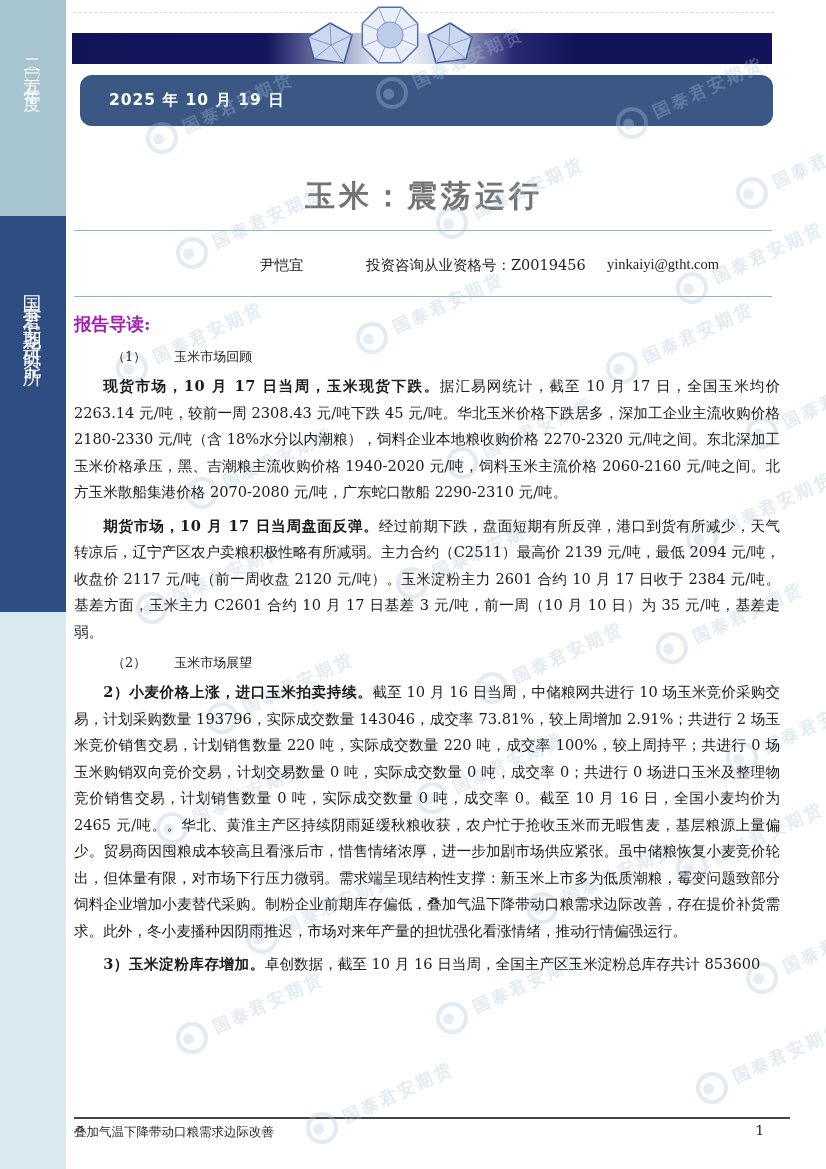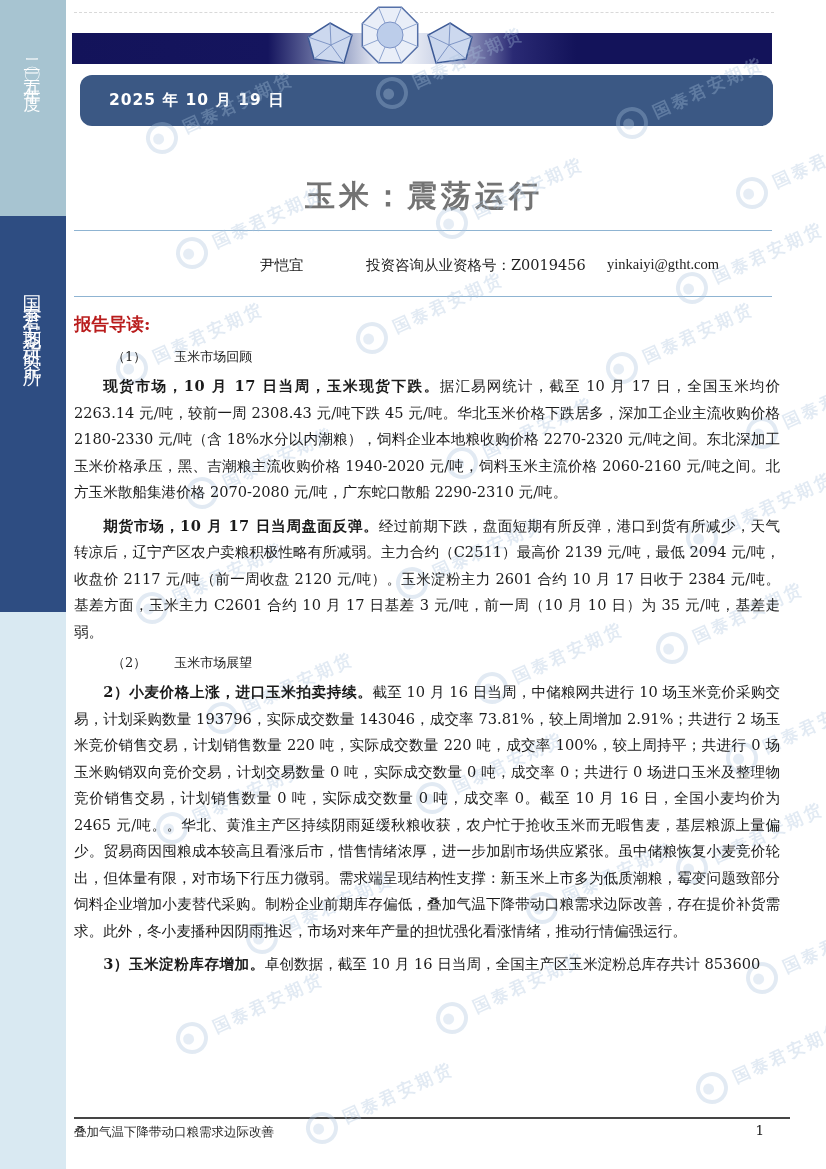--- a/index.html
+++ b/index.html
@@ -56,21 +56,21 @@
   .sep-2{top:296px;}
   .author-row{position:absolute;left:74px;top:256px;width:700px;height:20px;font-size:14.5px;color:#222;}
   .author-name{position:absolute;left:186px;}
   .author-cred{position:absolute;left:292px;}
   .author-email{position:absolute;left:533px;font-family:Liberation Serif, serif;font-size:14.5px;}
   
   .body-col{
     position:absolute;left:74px;top:312px;width:706px;height:798px;
     overflow:hidden;z-index:2;
   }
-  .guide-label{font-size:17.5px;font-weight:bold;color:#b91c1c;margin:0 0 12px 0;}
+  .guide-label{font-size:17.5px;font-weight:bold;color:#a21caf;margin:0 0 12px 0;}
   .sec-head{margin:9px 0 7px 0;padding-left:38px;font-size:13px;}
   .sec-num{margin-right:28px;}
   .para{
     margin:7px 0 0 0;text-indent:2em;text-align:justify;
     font-size:14.6px;line-height:26.5px;color:#1b1b1b;
   }
   .para b{letter-spacing:0.5px;}
   
   .footer-rule{position:absolute;left:74px;top:1117px;width:716px;height:1.5px;background:#454545;}
   .footer-disclaimer{position:absolute;left:74px;top:1124px;font-size:12.5px;color:#2a2a2a;}

